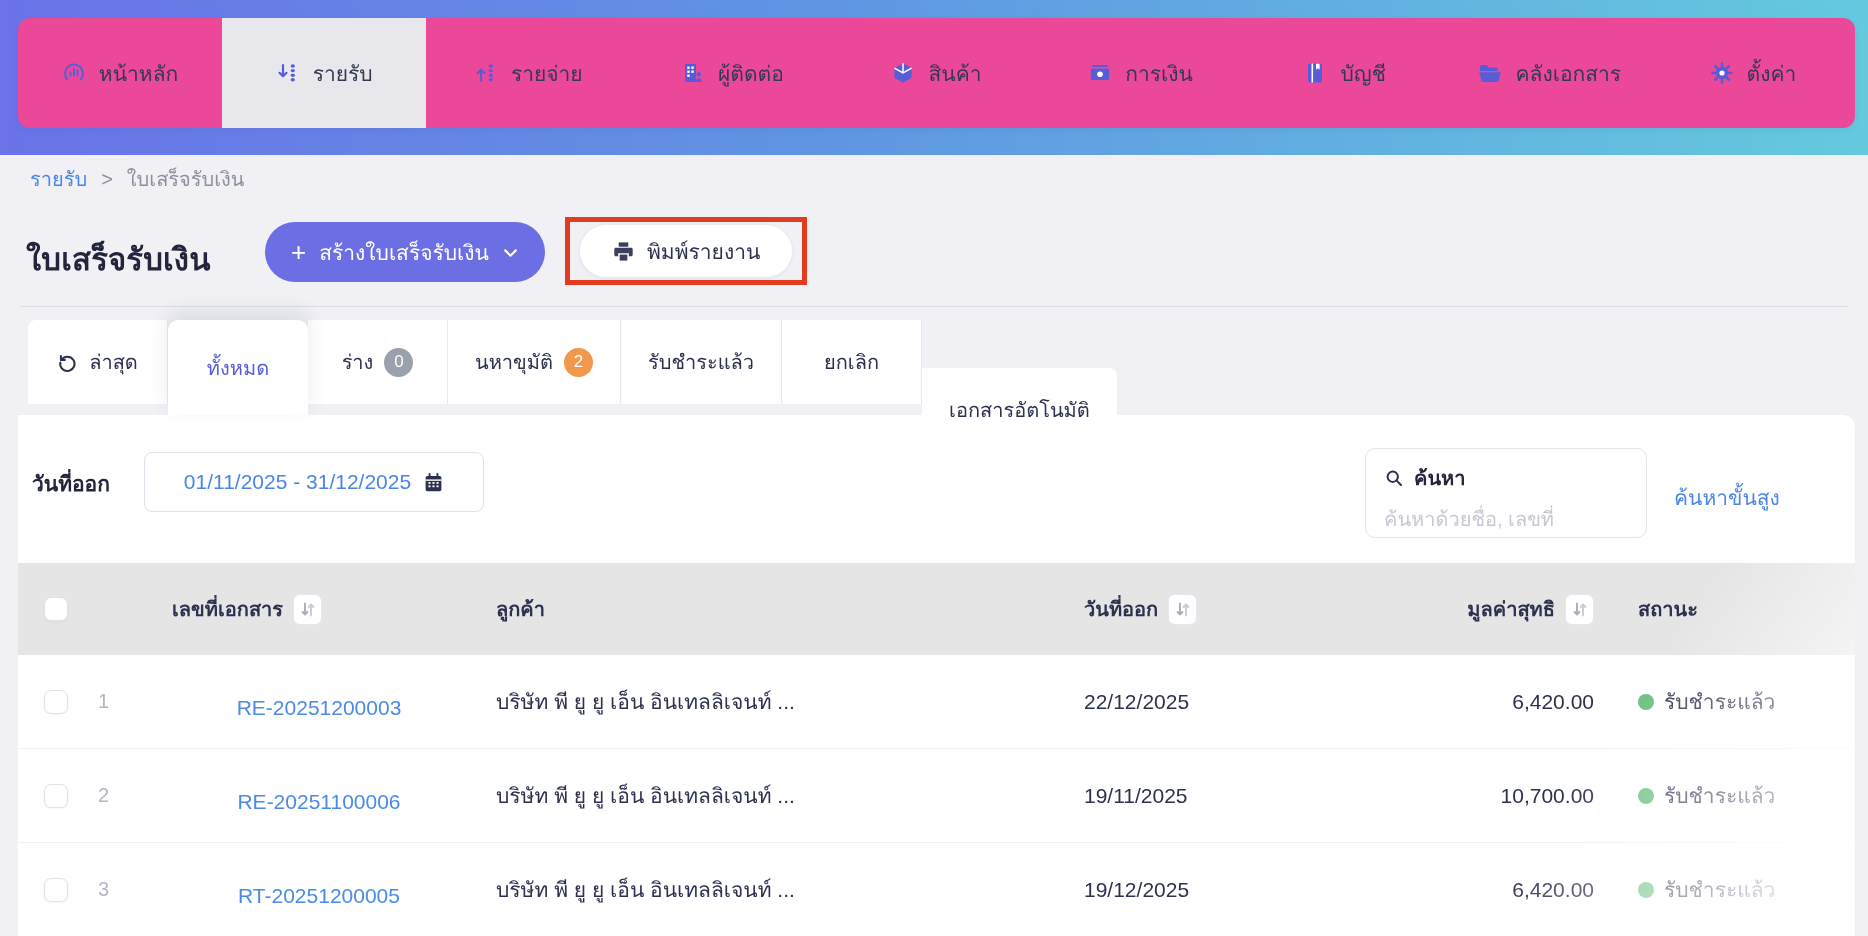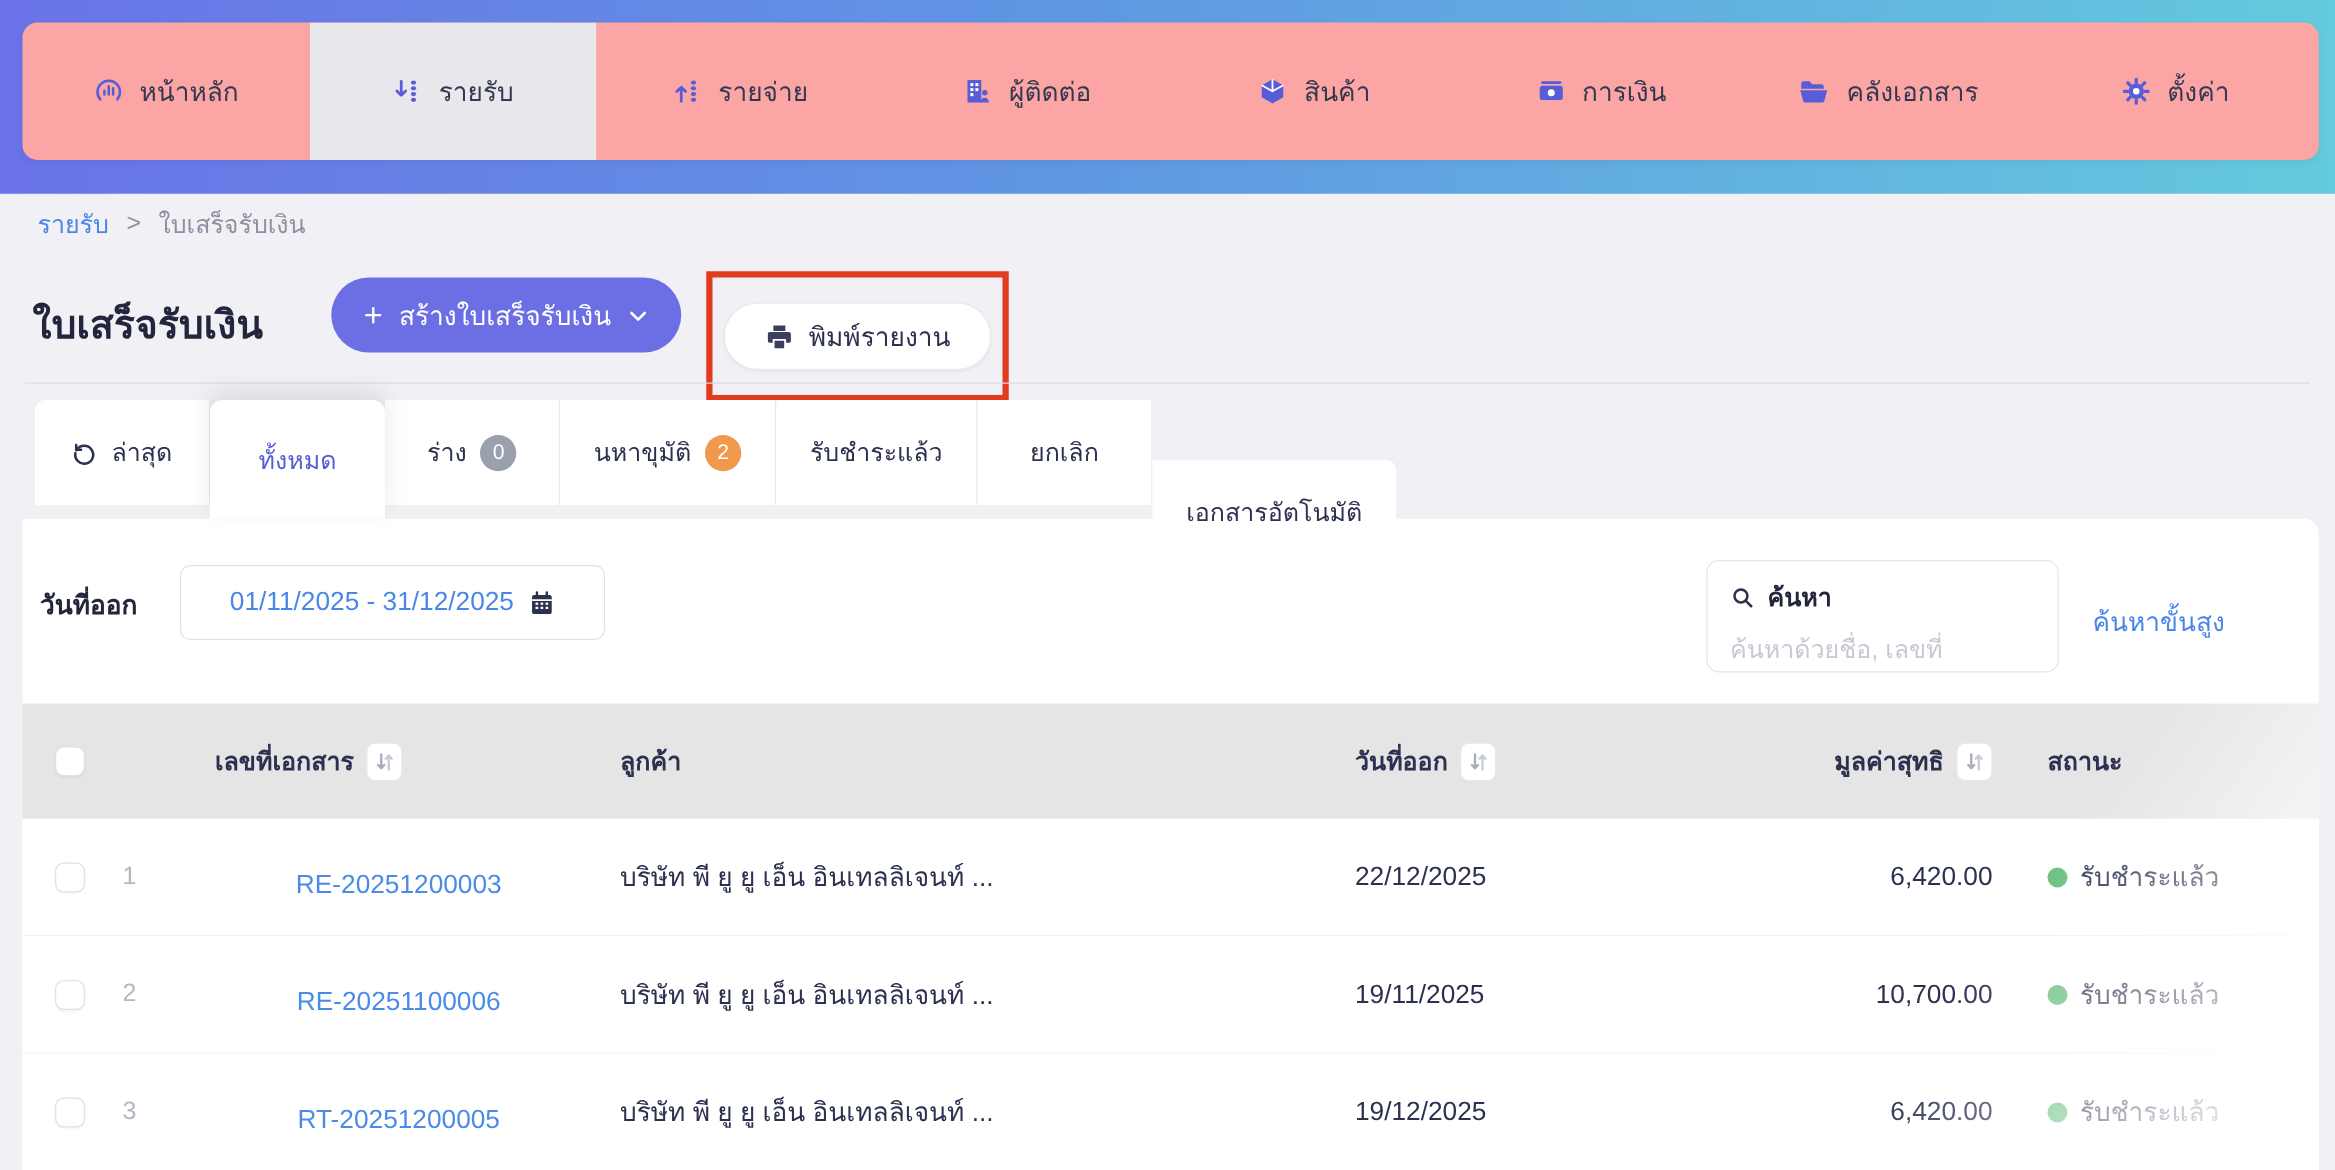--- a/index.html
+++ b/index.html
@@ -11,21 +11,21 @@
     color:#2d3150;
   }
   
   .top-gradient {
     position:absolute; left:0; top:0; width:1868px; height:155px;
     background:linear-gradient(90deg,#6a73e8 0%, #5f96e3 45%, #64cade 100%);
   }
   
   .navbar {
     position:absolute; left:18px; top:18px; width:1837px; height:110px;
-    background:#fca5a5; border-radius:12px; display:flex; overflow:hidden;
+    background:#ec4899; border-radius:12px; display:flex; overflow:hidden;
     box-shadow:0 2px 6px rgba(30,35,70,.06);
   }
   .nav-item {
     flex:1; display:flex; align-items:center; justify-content:center; gap:13px;
     font-size:21px; color:#333950; cursor:pointer; white-space:nowrap;
   }
   .nav-item.active { background:#e8e8ec; }
   .nav-icon { display:flex; color:#565dd6; }
   .nav-icon svg { display:block; }
   
@@ -39,21 +39,21 @@
   }
   .btn-create {
     position:absolute; left:265px; top:222px; height:60px;
     background:#6c6ee4; color:#fff; border:none; border-radius:30px;
     display:flex; align-items:center; gap:13px; padding:0 26px;
     font-size:21px; font-family:inherit; cursor:pointer;
   }
   .btn-create .plus { font-size:26px; font-weight:400; line-height:1; }
   .red-highlight {
     position:absolute; left:565px; top:217px;
-    border:5px solid #e23b1e; padding:20px 9px;
+    border:5px solid #e23b1e; padding:2px 9px;
   }
   .btn-print {
     height:54px; background:#fff; color:#2d3150;
     border:1px solid #e9eaf1; border-radius:27px;
     display:flex; align-items:center; gap:12px; padding:0 32px;
     font-size:21px; font-family:inherit; cursor:pointer;
     box-shadow:0 1px 3px rgba(30,35,70,.06);
   }
   .printer-icon { display:flex; color:#3b3f5c; }
   .title-divider { position:absolute; left:20px; top:306px; width:1828px; height:1px; background:#dcdde4; }
@@ -210,20 +210,30 @@
   </div>
   <div class="nav-item">
     <span class="nav-icon">
       <svg width="24" height="24" viewBox="0 0 24 24">
           <path d="M5 5h14" stroke="currentColor" stroke-width="2.2" stroke-linecap="round" fill="none"></path>
           <rect x="2.8" y="7.5" width="18.4" height="11.5" rx="2" fill="currentColor"></rect>
           <circle cx="12" cy="13.2" r="2.8" fill="#fff"></circle>
         </svg>
     </span>
     <span class="nav-label">การเงิน</span>
+  </div>
+  <div class="nav-item">
+    <span class="nav-icon">
+      <svg width="24" height="24" viewBox="0 0 24 24" fill="currentColor">
+          <rect x="5" y="2.5" width="14" height="19" rx="2"></rect>
+          <path d="M9.3 2.5v19" stroke="#fff" stroke-width="1.6"></path>
+          <path d="M13 2.8h3.6v6l-1.8-1.5-1.8 1.5z" fill="#fff"></path>
+        </svg>
+    </span>
+    <span class="nav-label">บัญชี</span>
   </div>
   <div class="nav-item">
     <span class="nav-icon">
       <svg width="26" height="24" viewBox="0 0 26 24" fill="currentColor">
           <path d="M3 6a2 2 0 0 1 2-2h4.6l2.1 2.4H19a2 2 0 0 1 2 2V10H3z"></path>
           <path d="M2.2 11.2h21.6l-2.3 8.3a2 2 0 0 1-1.9 1.5H6.4a2 2 0 0 1-1.9-1.5z"></path>
         </svg>
     </span>
     <span class="nav-label">คลังเอกสาร</span>
   </div>

